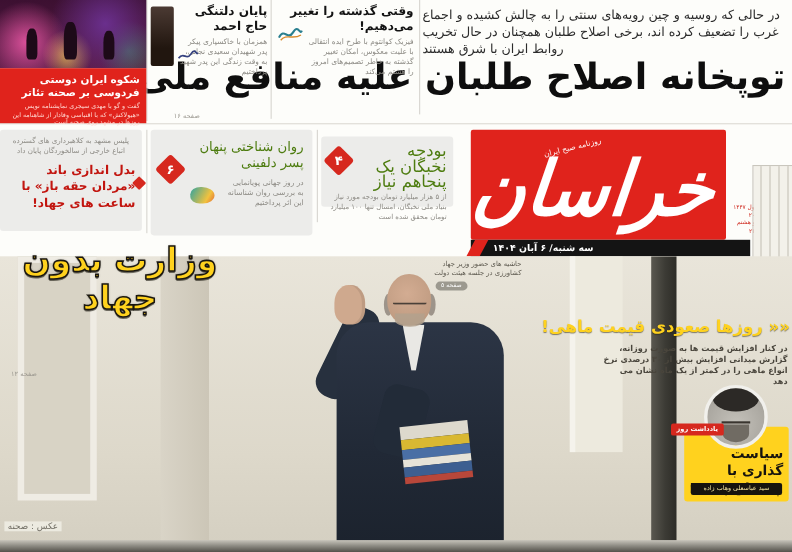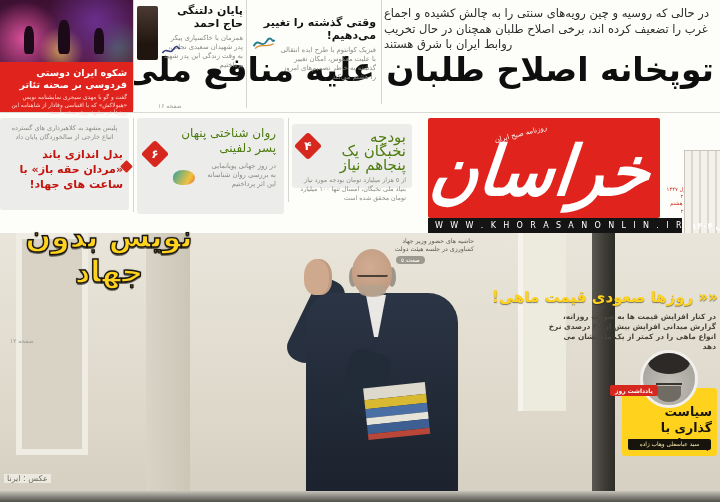--- a/index.html
+++ b/index.html
@@ -159,21 +159,21 @@
 
   <div class="abs lead">در حالی که روسیه و چین رویه‌های سنتی را به چالش کشیده و اجماع غرب را تضعیف کرده اند، برخی اصلاح طلبان همچنان در حال تخریب روابط ایران با شرق هستند</div>
   <div class="abs main-headline">توپخانه اصلاح طلبان علیه منافع ملی</div>
   <div class="abs pgref" style="top:102px;left:158px;">صفحه ۱۶</div>
 
   <div class="vline" style="left:133px;top:0;height:110px;"></div>
   <div class="vline" style="left:246px;top:0;height:108px;"></div>
   <div class="vline" style="left:381px;top:0;height:104px;"></div>
   <div class="hline" style="top:112px;"></div>
 
-  <div class="abs" style="left:250px;top:4px;width:128px;height:104px;margin-top:12px;">
+  <div class="abs" style="left:250px;top:4px;width:128px;height:104px;">
     <div class="tbox-title" style="padding-right:2px;">وقتی گذشته را تغییر می‌دهیم!</div>
     <div class="tbox-body" style="margin-right:2px;margin-left:26px;">فیزیک کوانتوم با طرح ایده انتقالی با علیت معکوس، امکان تغییر گذشته به خاطر تصمیم‌های امروز را هشتم می‌کند</div>
     <svg class="sig" style="left:2px;top:18px;" width="24" height="18" viewBox="0 0 30 20">
       <path d="M2 14 C8 2 12 18 18 8 S26 12 28 6" stroke="#2a7f8f" fill="none" stroke-width="2.4"></path>
       <path d="M4 17 C10 9 18 17 27 11" stroke="#d98a2b" fill="none" stroke-width="1.6"></path>
     </svg>
   </div>
 
   <div class="abs" style="left:137px;top:4px;width:106px;height:104px;">
     <div class="abs" style="left:0;top:2px;width:21px;height:54px;background:linear-gradient(#4b3a33,#21160f 70%);border-radius:2px;"></div>
@@ -224,21 +224,20 @@
     <div class="mast-logo">خراسان</div>
   </div>
   <div class="abs mast-info">
     <div>۶ جمادی الاول ۱۴۴۷</div>
     <div>۲۸ اکتبر ۲۰۲۵</div>
     <div>سال هفتاد و هشتم</div>
     <div>شماره ۲۱۸۰۰</div>
   </div>
   <div class="abs paperstack"></div>
   <div class="abs mast-strip">
-    <div class="mast-web">W W W . K H O R A S A N O N L I N . I R</div>
     <div class="mast-slash"></div>
     <div class="mast-date">سه شنبه/ ۶ آبان ۱۴۰۴</div>
   </div>
 
   <div class="abs photo-area">
     <div class="win1"></div>
     <div class="pillar"></div>
     <div class="win2"></div>
     <div class="pole"></div>
 
@@ -256,24 +255,24 @@
       <div class="f fw"></div>
       <div class="f fy"></div>
       <div class="f fb"></div>
       <div class="f fw2"></div>
       <div class="f fb2"></div>
       <div class="f fr"></div>
     </div>
 
     <div class="photo-caption">حاشیه های حضور وزیر جهاد کشاورزی در جلسه هیئت دولت</div>
     <div class="cap-tag">صفحه ۵</div>
-    <div class="credit">عکس : ایرنا</div>
-  </div>
-
-  <div class="abs jahad-title">نویس بدون جهاد</div>
+    <div class="credit">عکس : صحنه</div>
+  </div>
+
+  <div class="abs jahad-title">وزارت بدون جهاد</div>
   <div class="abs pgref jahad-ref">صفحه ۱۲</div>
 
   <div class="abs fish-title">
     <span class="fish-quote">««</span>
     <span>روزها صعودی قیمت ماهی!</span>
   </div>
   <div class="abs fish-body">در کنار افزایش قیمت ها به صورت روزانه، گزارش میدانی افزایش بیش از ۳۰ درصدی نرخ انواع ماهی را در کمتر از یک ماه نشان می دهد</div>
 
   <div class="abs note-box"></div>
   <div class="abs note-portrait">

